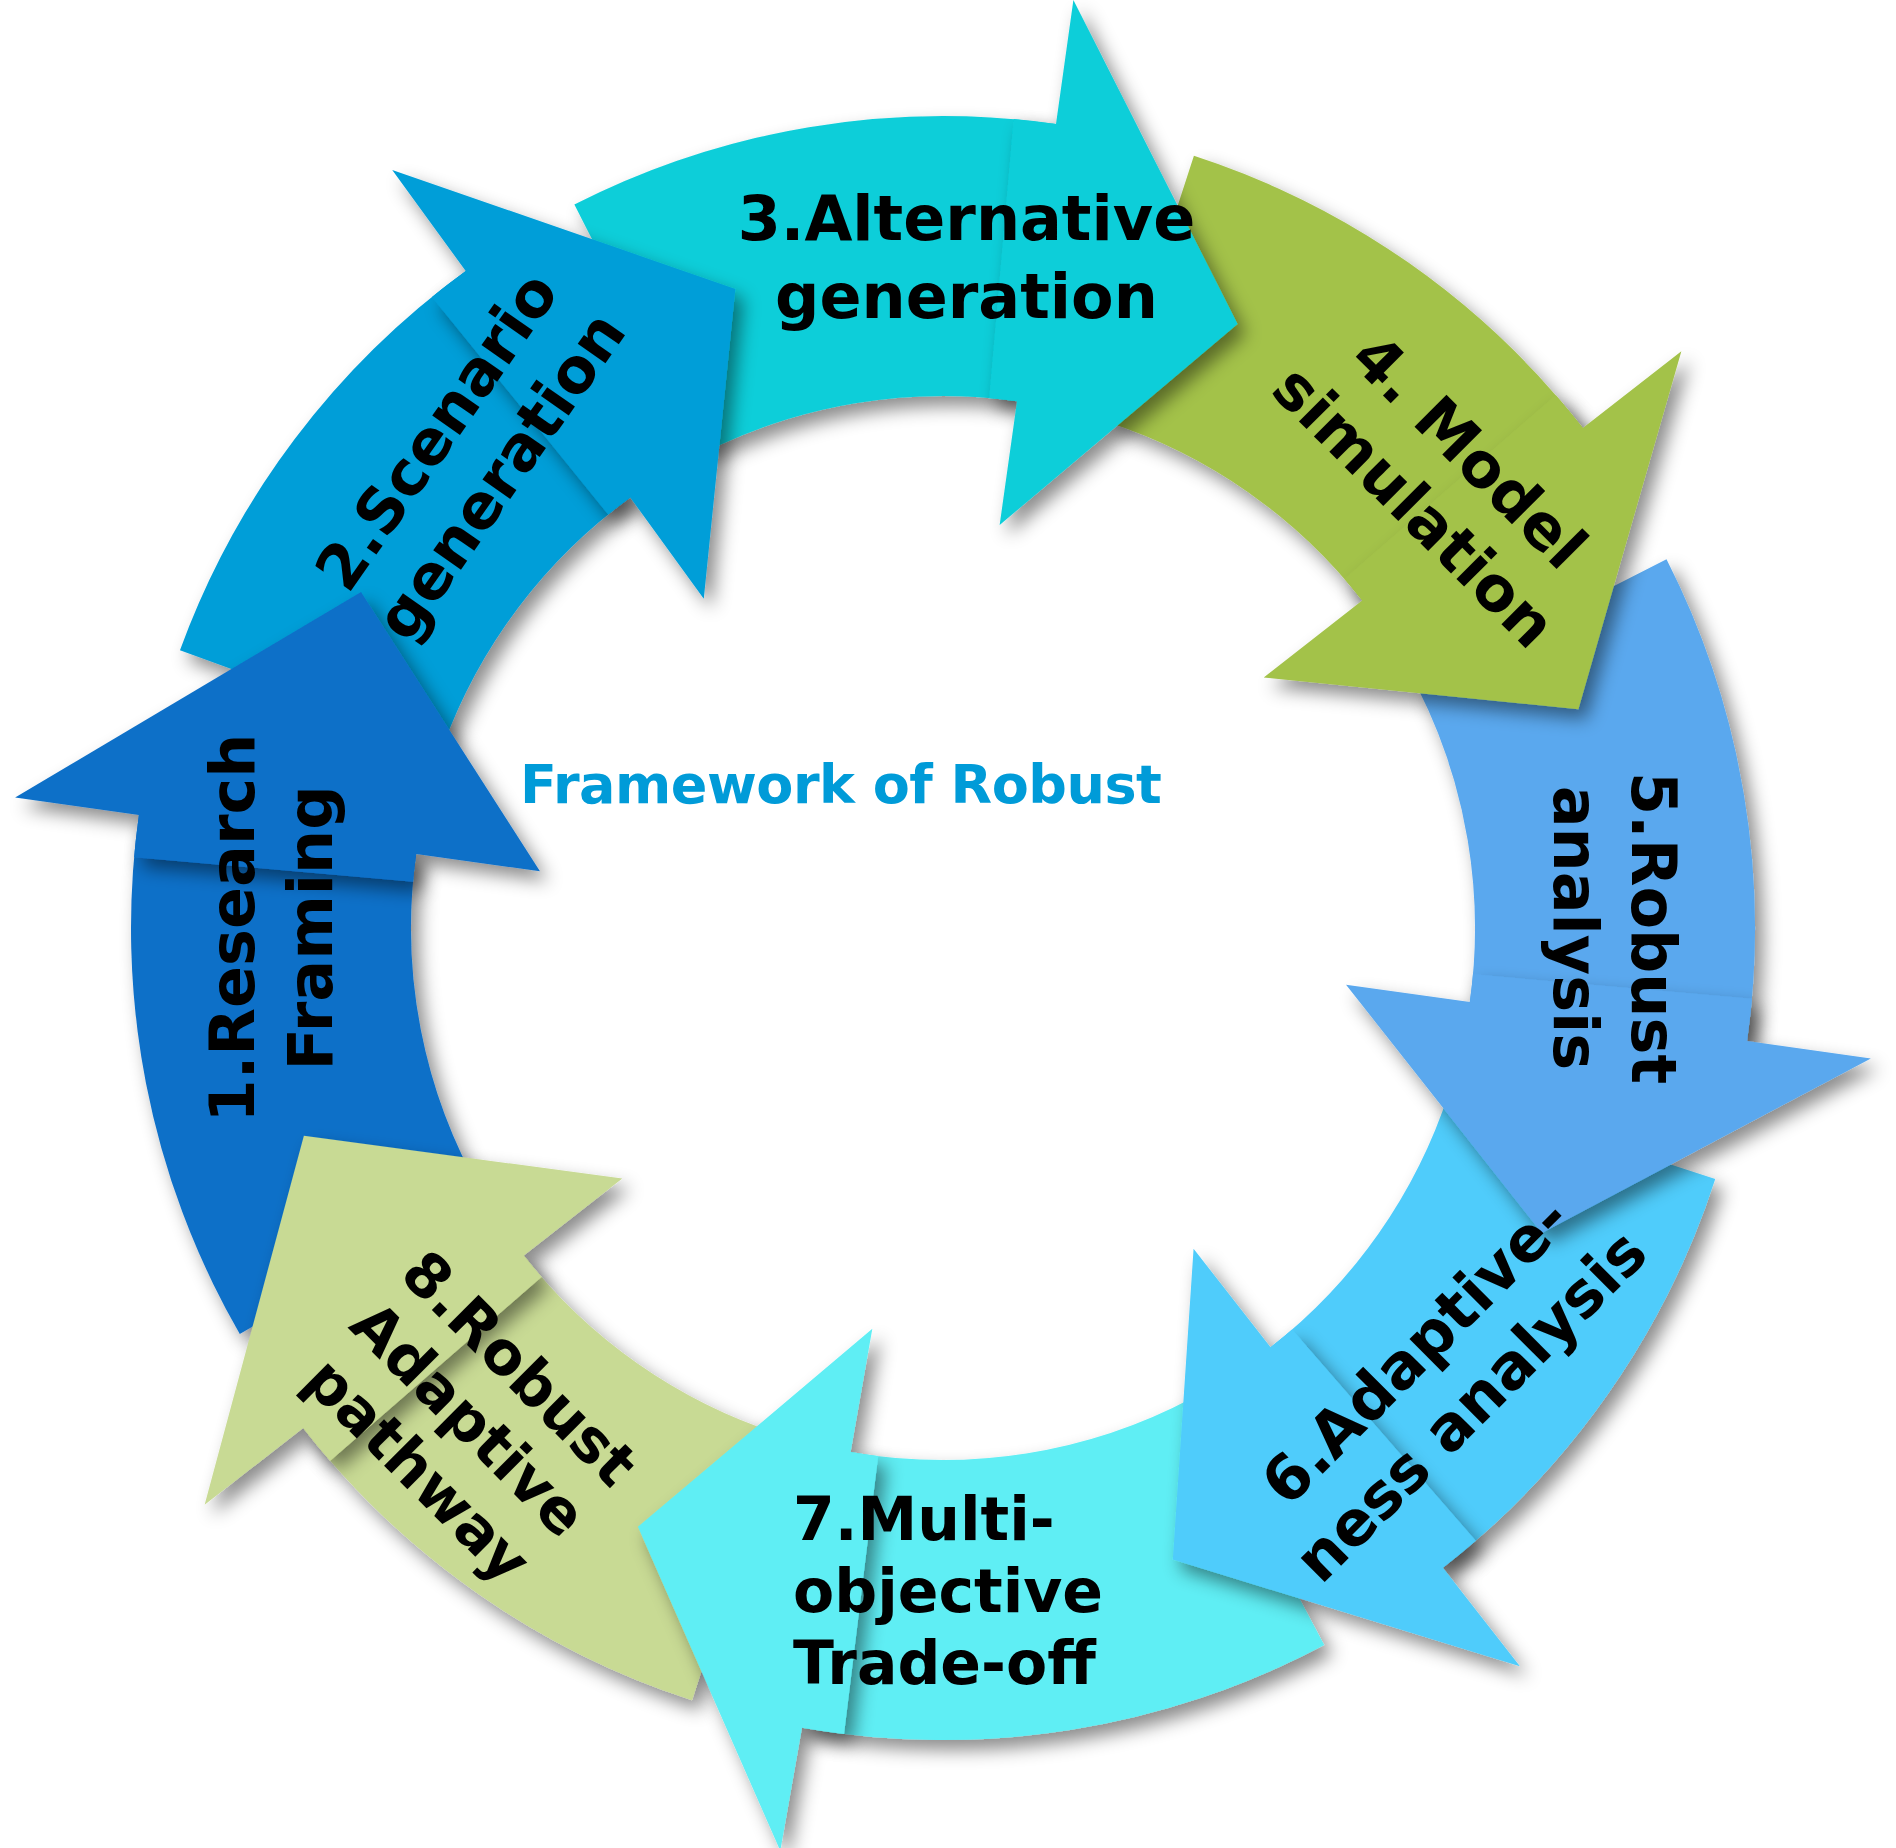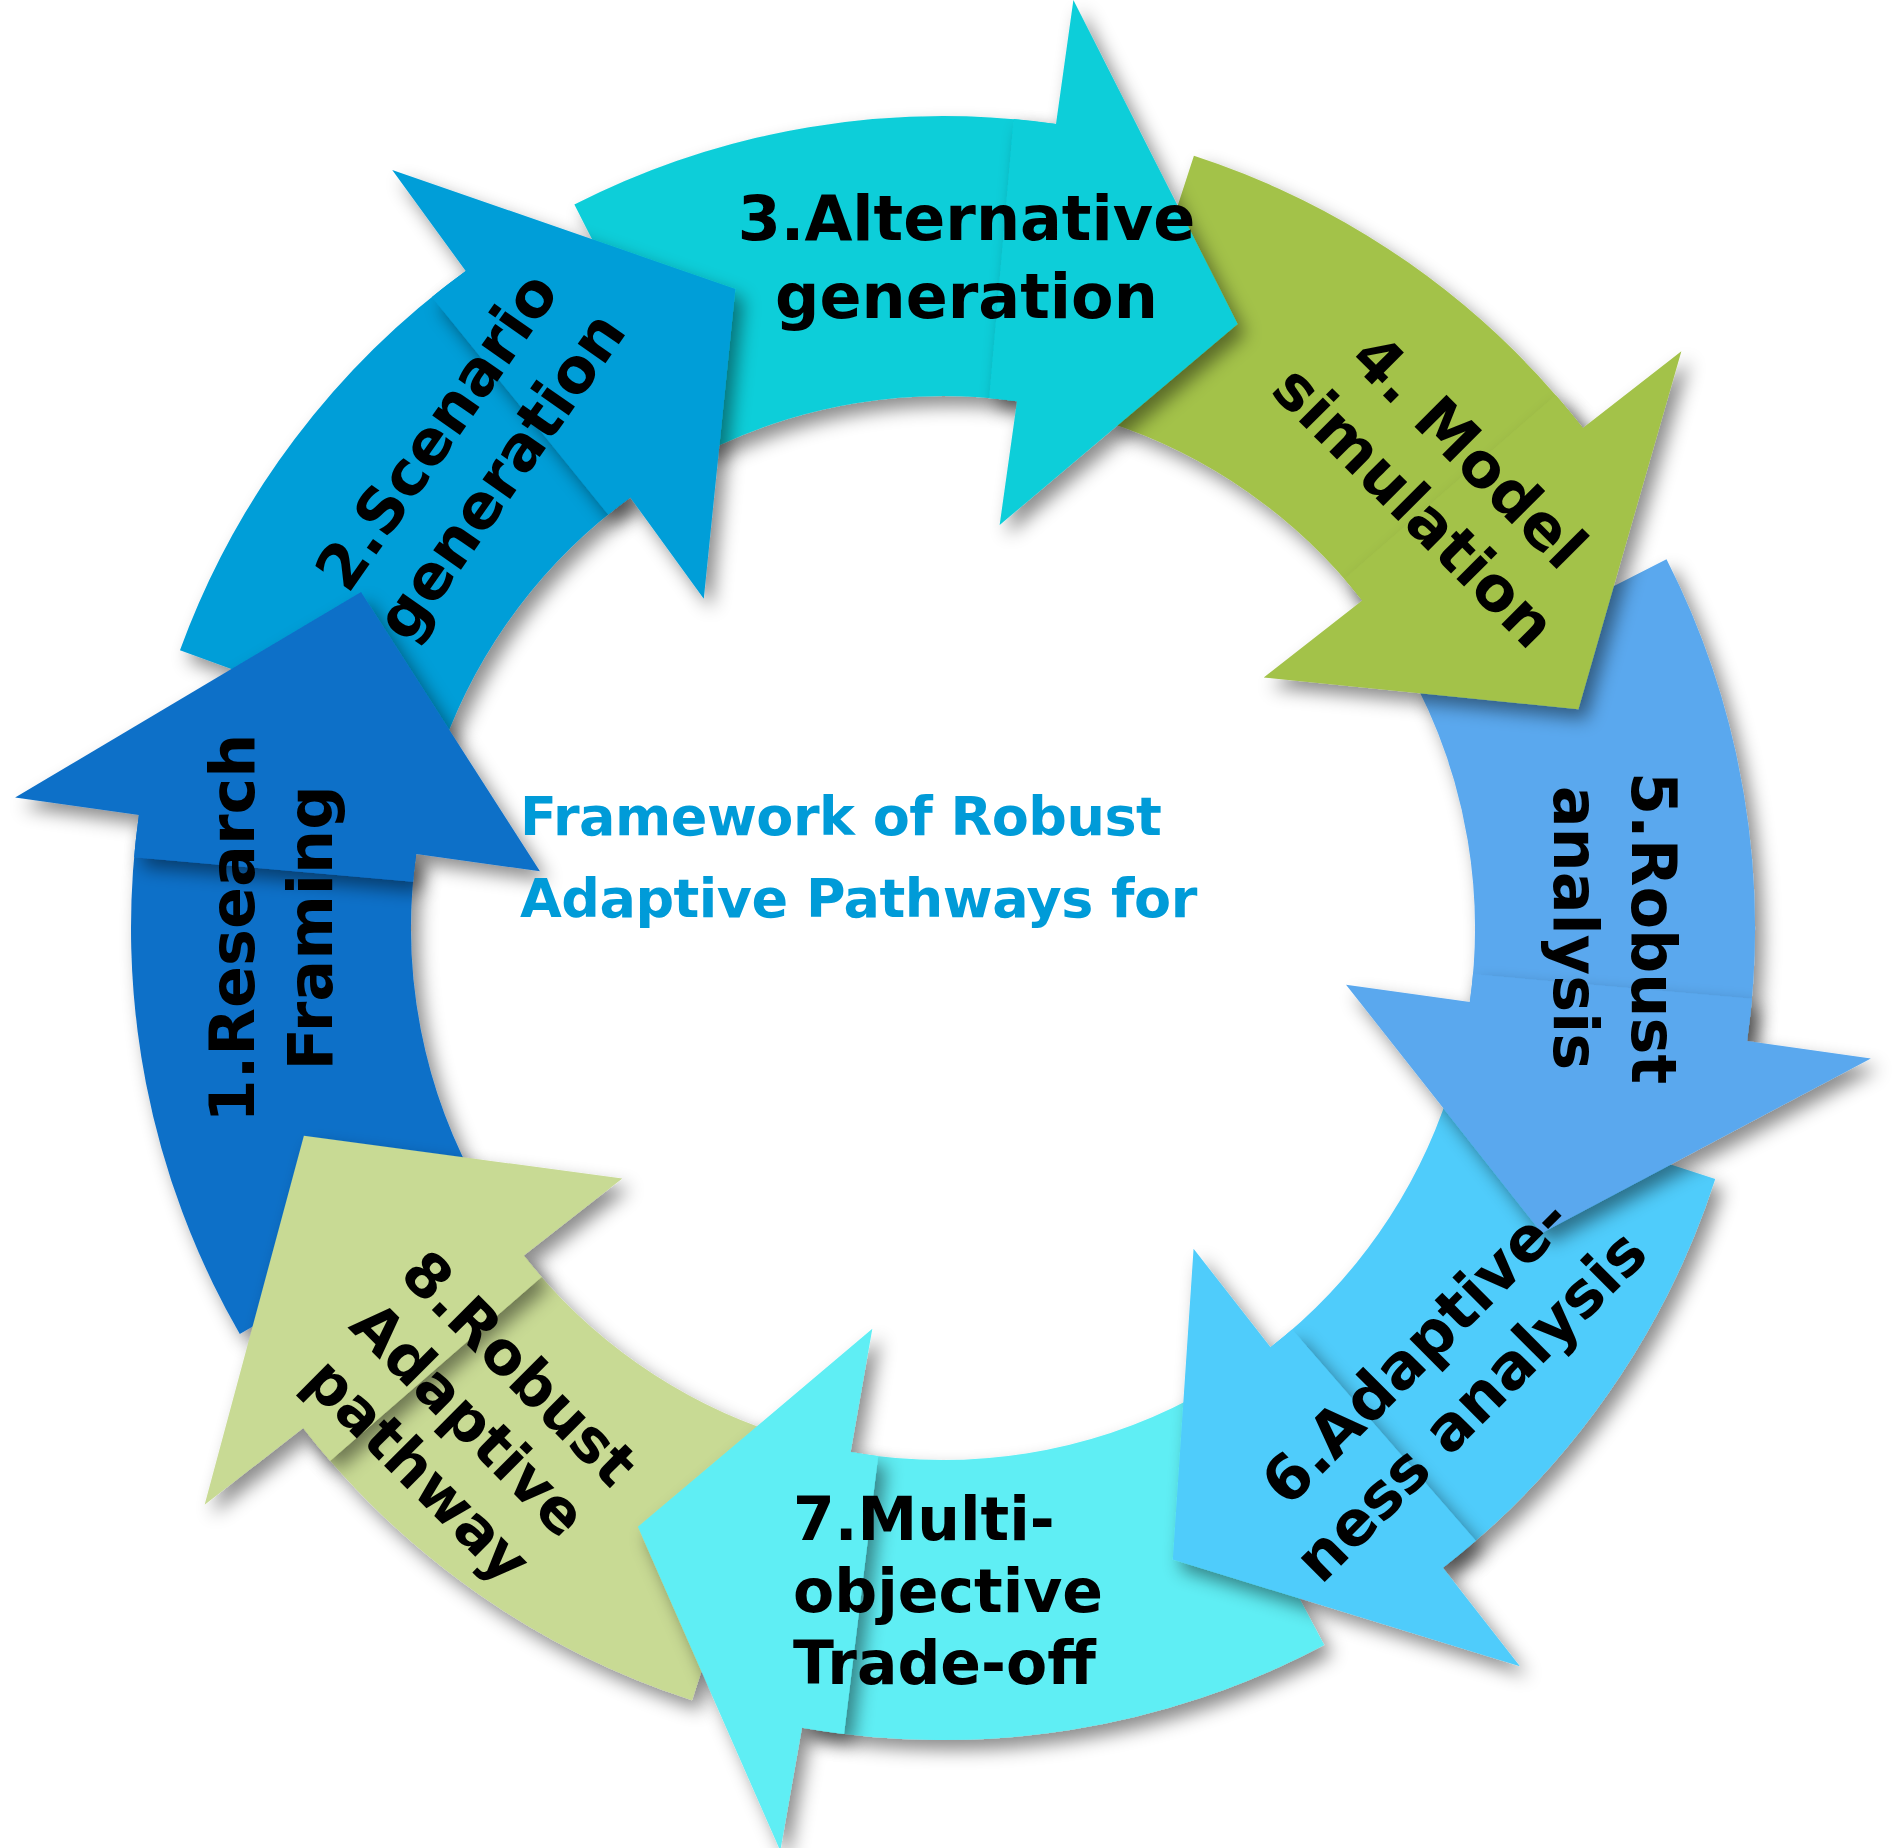--- a/index.html
+++ b/index.html
@@ -1,20 +1,20 @@
 <!DOCTYPE html>
 <html><head>
 <meta charset="utf-8">
 <style>
   html, body { margin: 0; padding: 0; background: #ffffff; }
   body { width: 1896px; height: 1848px; position: relative; overflow: hidden; }
   #diagram { position: absolute; left: 0; top: 0; width: 1896px; height: 1848px; }
   .label { font-family: "DejaVu Sans", sans-serif; font-weight: bold; fill: #000000; }
   .center-title {
-    position: absolute; left: 520px; top: 776px; width: 900px;
+    position: absolute; left: 520px; top: 744px; width: 900px;
     font-family: "DejaVu Sans", sans-serif; font-weight: bold;
     font-size: 54px; line-height: 82px; color: #009BD8;
     letter-spacing: -0.5px;
   }
   .center-title div { white-space: nowrap; }
 </style>
 </head>
 <body>
 
 <svg id="diagram" xmlns="http://www.w3.org/2000/svg" width="1896" height="1848" viewBox="0 0 1896 1848">
@@ -76,14 +76,13 @@
       <g transform="translate(469.242991346964,1418.5897438309603) rotate(45)">
         <text class="label" font-size="60" text-anchor="middle" x="0" y="-50.400000000000006">8.Robust</text>
         <text class="label" font-size="60" text-anchor="middle" x="0" y="21.599999999999998">Adaptive</text>
         <text class="label" font-size="60" text-anchor="middle" x="0" y="93.6">pathway</text>
       </g>
     </g>
 </svg>
 
 <div class="center-title">
   <div>Framework of Robust</div>
-  <div>Adaptive Pathways for</div>
 </div>
 
 </body></html>

